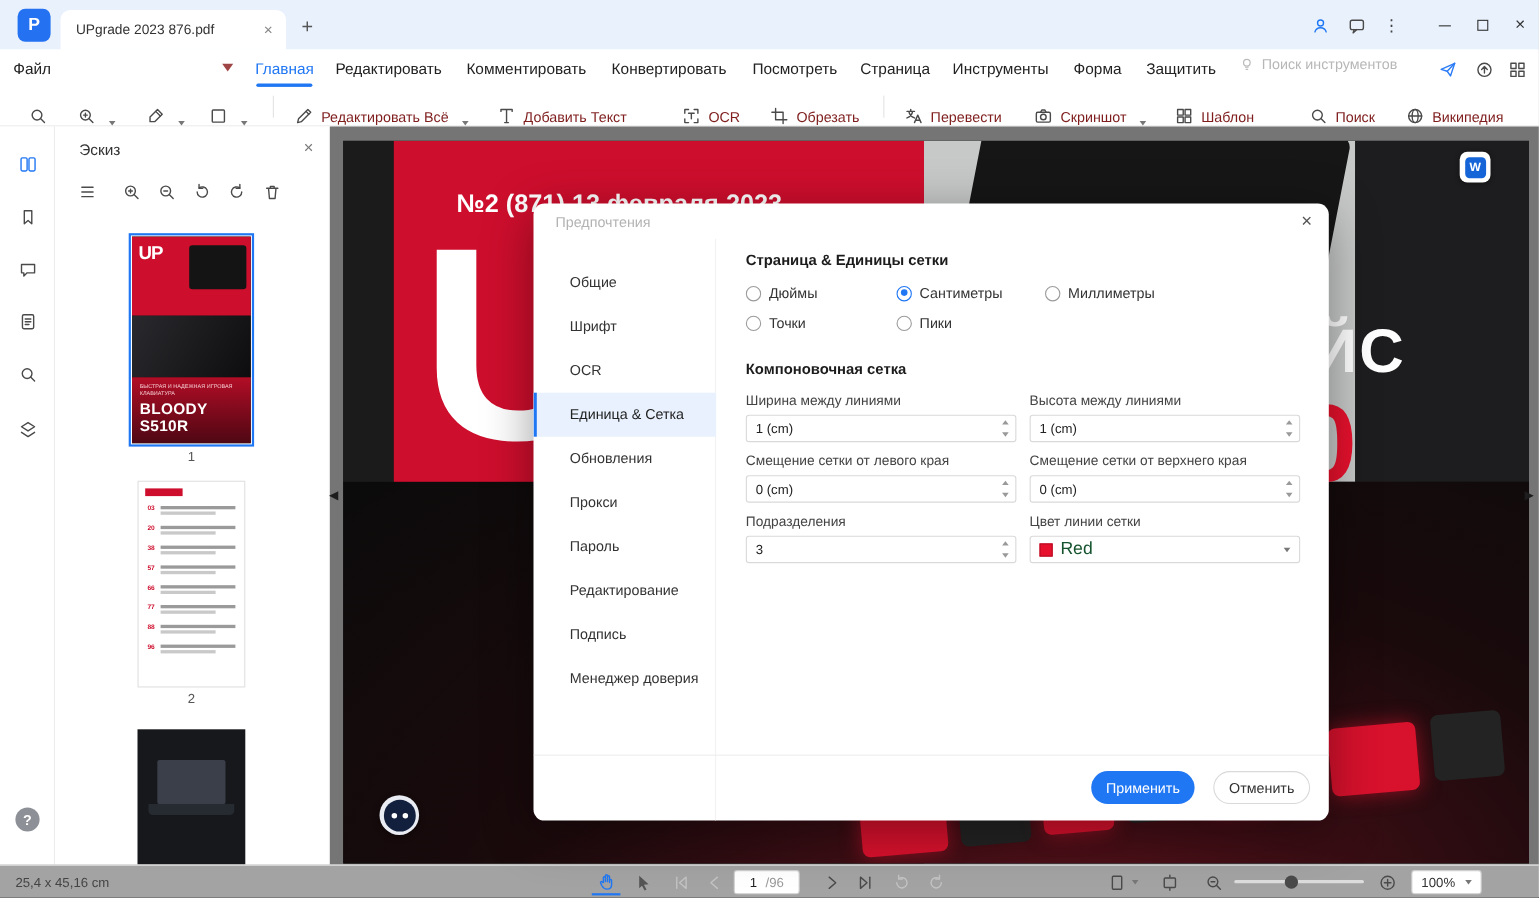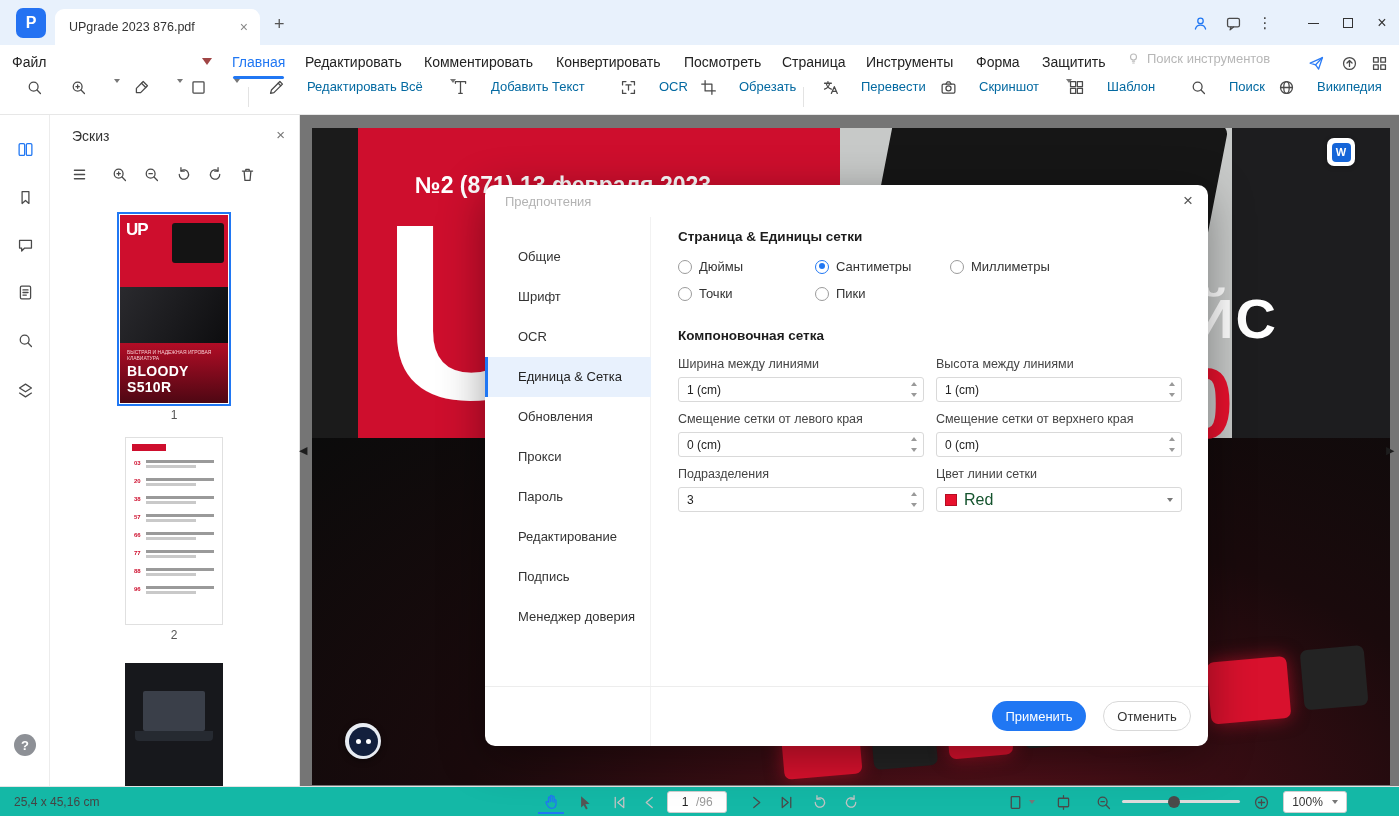--- a/index.html
+++ b/index.html
@@ -24,21 +24,21 @@
   .menubar{position:absolute;left:0;top:45px;width:100%;height:34px;background:#fff}
   .mi{position:absolute;top:7px;height:20px;line-height:20px;font-size:14px;color:#222;cursor:pointer;white-space:nowrap}
   .mi.active{color:#2077f3}
   .mi.active::after{content:"";position:absolute;left:1px;right:1px;bottom:-7px;height:3px;background:#2077f3;border-radius:2px}
   .ribcaret{position:absolute;left:202px;top:13px;width:0;height:0;border-left:5px solid transparent;border-right:5px solid transparent;border-top:7px solid #a04545;cursor:pointer}
   .toolsearch{position:absolute;left:1126px;top:6px;display:flex;align-items:center;gap:6px;color:#b7b7b7;font-size:13px;cursor:text}
   .mbr{position:absolute;top:7px;width:22px;height:22px;display:flex;align-items:center;justify-content:center;cursor:pointer}
 
   
   .toolbar2{position:absolute;left:0;top:79px;width:100%;height:36px;background:#fff;border-bottom:1px solid #e7e7e7}
-  .tb{position:absolute;top:0;height:35px;display:flex;align-items:flex-start;gap:22px;font-size:13px;color:#0369a1;cursor:pointer;white-space:nowrap}
+  .tb{position:absolute;top:0;height:35px;display:flex;align-items:flex-end;gap:7px;font-size:13px;color:#7f1d1d;cursor:pointer;white-space:nowrap}
   .vsep{position:absolute;top:8px;width:1px;height:20px;background:#e3e3e3}
 
   
   .iconstrip{position:absolute;left:0;top:115px;width:50px;bottom:30px;background:#fff;border-right:1px solid #ececec}
   .sideic{position:absolute;left:13px;width:24px;height:24px;display:flex;align-items:center;justify-content:center;cursor:pointer}
   .sideic.active svg.i{stroke:#2077f3}
   .helpbtn{position:absolute;left:14px;bottom:30px;width:22px;height:22px;border-radius:50%;background:#8d9096;color:#fff;font-size:13px;font-weight:bold;display:flex;align-items:center;justify-content:center;cursor:pointer}
 
   
   .panel{position:absolute;left:50px;top:115px;width:250px;bottom:30px;background:#fff;border-right:1px solid #e4e4e4;overflow:hidden}
@@ -117,21 +117,21 @@
   .spin.dn{top:auto;bottom:4px;border-bottom:none;border-top:4.5px solid #999}
   .fbox.select{display:flex;align-items:center;padding:0 8px;cursor:pointer}
   .swatch{width:12px;height:12px;background:#e8112d;border:1px solid #b50d23;margin-right:7px}
   .selval{font-size:16px;color:#14532d;flex:1}
   .dlg-footer{position:absolute;left:0;bottom:0;width:100%;height:60px;border-top:1px solid #ededed}
   .btn{position:absolute;top:14px;height:30px;border-radius:16px;font-size:13px;display:flex;align-items:center;justify-content:center;cursor:pointer}
   .btn.primary{left:507px;width:94px;background:#2077f3;color:#fff}
   .btn.secondary{left:618px;width:88px;background:#fff;border:1px solid #d9d9d9;color:#333}
 
   
-  .statusbar{position:absolute;left:0;bottom:0;width:100%;height:30px;background:#14b8a6;border-top:1px solid #e4e4e4}
+  .statusbar{position:absolute;left:0;bottom:0;width:100%;height:30px;background:#a3a3a3;border-top:1px solid #e4e4e4}
   .dims{position:absolute;left:14px;top:8px;font-size:12px;color:#444}
   .sb{position:absolute;top:3px;width:26px;height:24px;display:flex;align-items:center;justify-content:center;cursor:pointer}
   .sb.active{border-bottom:2px solid #2077f3}
   .sb.active svg.i{stroke:#2077f3}
   .sb.dis svg.i{stroke:#c3c3c3}
   .pagebox{position:absolute;left:667px;top:4px;width:60px;height:22px;border:1px solid #cfcfcf;border-radius:3px;display:flex;align-items:center;padding:0 6px;background:#fff}
   .pagebox input{width:22px;border:none;outline:none;font-size:12px;color:#222;text-align:center;font-family:"Liberation Sans","DejaVu Sans",sans-serif}
   .pagebox .tot{font-size:12px;color:#999}
   .slider{position:absolute;left:1122px;top:13px;width:118px;height:3px;background:#dcdcdc;border-radius:2px;cursor:pointer}
   .knob{position:absolute;left:46px;top:-4.5px;width:12px;height:12px;border-radius:50%;background:#4a4a4a}

